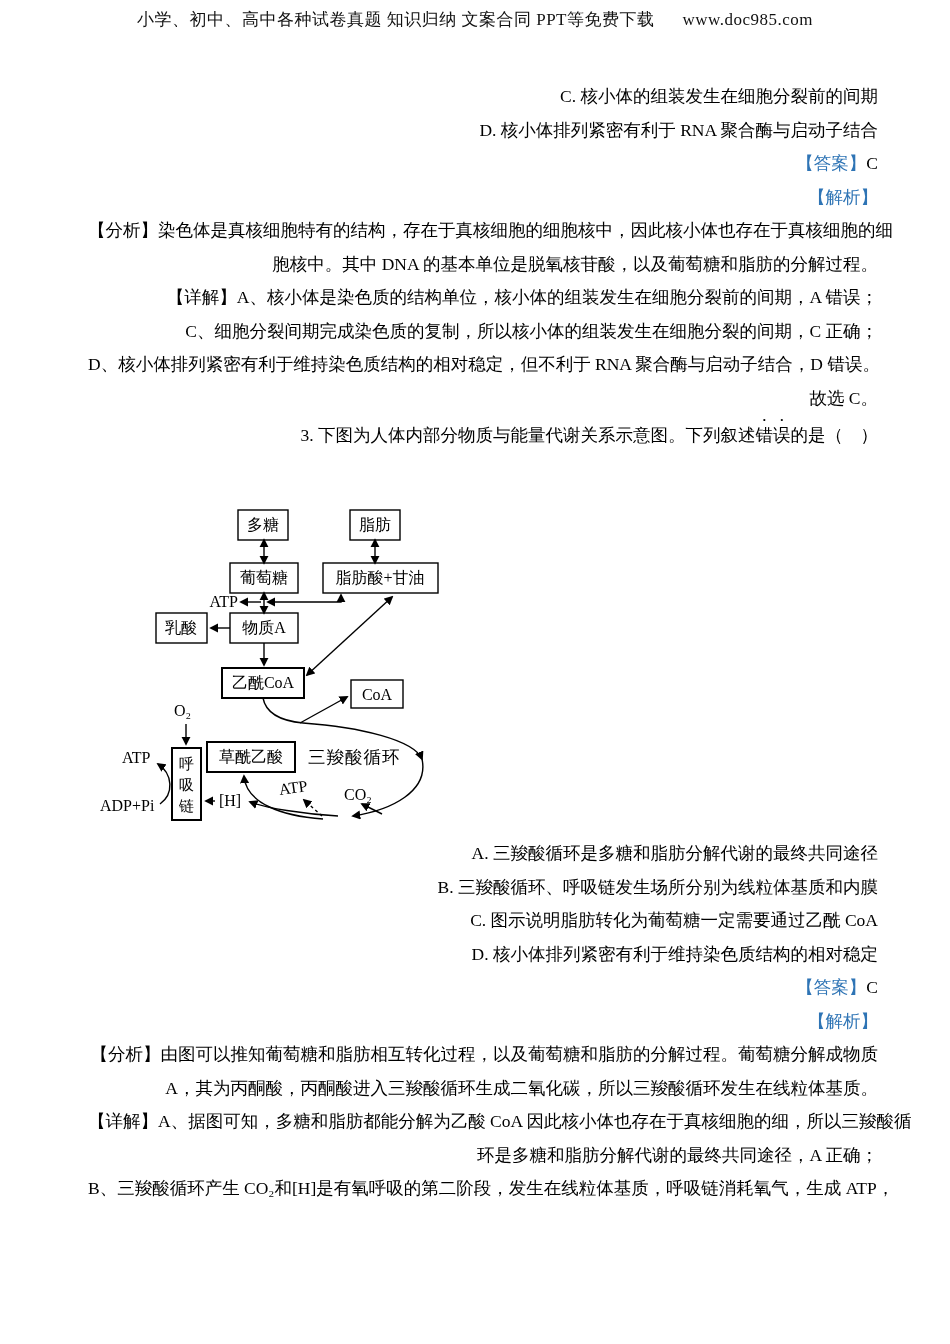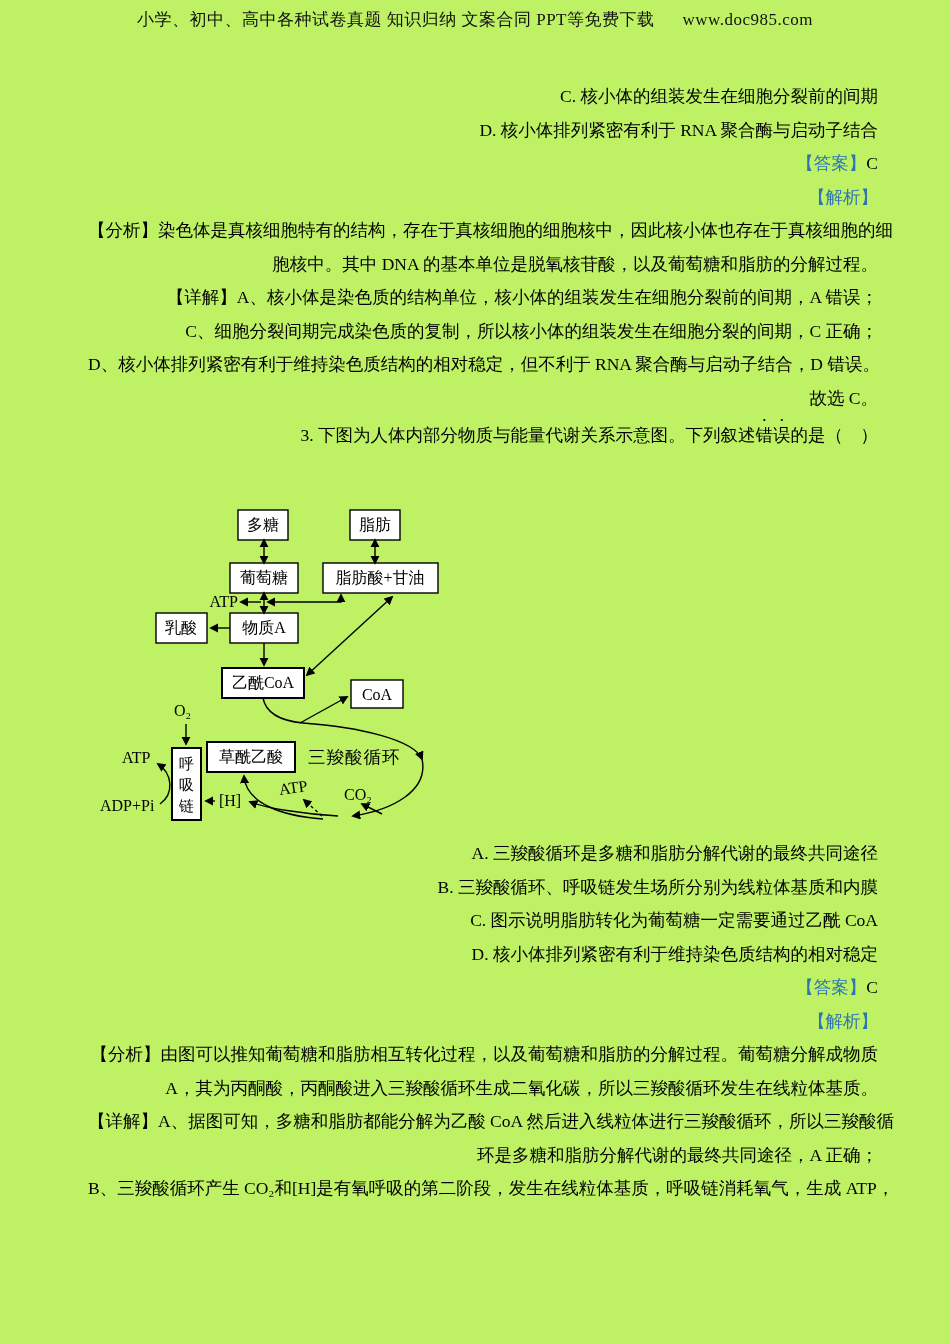--- a/index.html
+++ b/index.html
@@ -1,20 +1,20 @@
 <!DOCTYPE html>
 <html><head>
 <meta charset="utf-8">
 <style>
   html,body{margin:0;padding:0;background:#e9e9e9;}
   .page{
     position:relative;
     width:950px;height:1344px;
     margin:0 auto;
-    background:#bef264;
+    background:#ffffff;
     font-family:"Liberation Serif","DejaVu Serif",serif;
     color:#000;
     overflow:hidden;
   }
   .header{
     position:absolute;top:8px;left:0;width:100%;
     text-align:center;font-size:17px;color:#111;
     letter-spacing:.5px;
   }
   .header .site{margin-left:28px;}
@@ -131,18 +131,18 @@
 
   <div id="block2" class="textblock" style="top:837px">
       <div class="line"><span>A. 三羧酸循环是多糖和脂肪分解代谢的最终共同途径</span></div>
       <div class="line"><span>B. 三羧酸循环、呼吸链发生场所分别为线粒体基质和内膜</span></div>
       <div class="line"><span>C. 图示说明脂肪转化为葡萄糖一定需要通过乙酰 CoA</span></div>
       <div class="line"><span>D. 核小体排列紧密有利于维持染色质结构的相对稳定</span></div>
       <div class="line"><span class="blue">【答案】</span><span>C</span></div>
       <div class="line"><span class="blue">【解析】</span></div>
       <div class="line"><span>【分析】由图可以推知葡萄糖和脂肪相互转化过程，以及葡萄糖和脂肪的分解过程。葡萄糖分解成物质</span></div>
       <div class="line"><span>A，其为丙酮酸，丙酮酸进入三羧酸循环生成二氧化碳，所以三羧酸循环发生在线粒体基质。</span></div>
-      <div class="line"><span>【详解】A、据图可知，多糖和脂肪都能分解为乙酸 CoA 然后进入线粒体进行三羧酸循环，所以三羧酸循</span></div>
+      <div class="line"><span>【详解】A、据图可知，多糖和脂肪都能分解为乙酸 CoA 因此核小体也存在于真核细胞的细，所以三羧酸循</span></div>
       <div class="line"><span>环是多糖和脂肪分解代谢的最终共同途径，A 正确；</span></div>
       <div class="line"><span>B、三羧酸循环产生 CO₂和[H]是有氧呼吸的第二阶段，发生在线粒体基质，呼吸链消耗氧气，生成 ATP，</span></div>
     </div>
 
 </div>
 
 </body></html>

